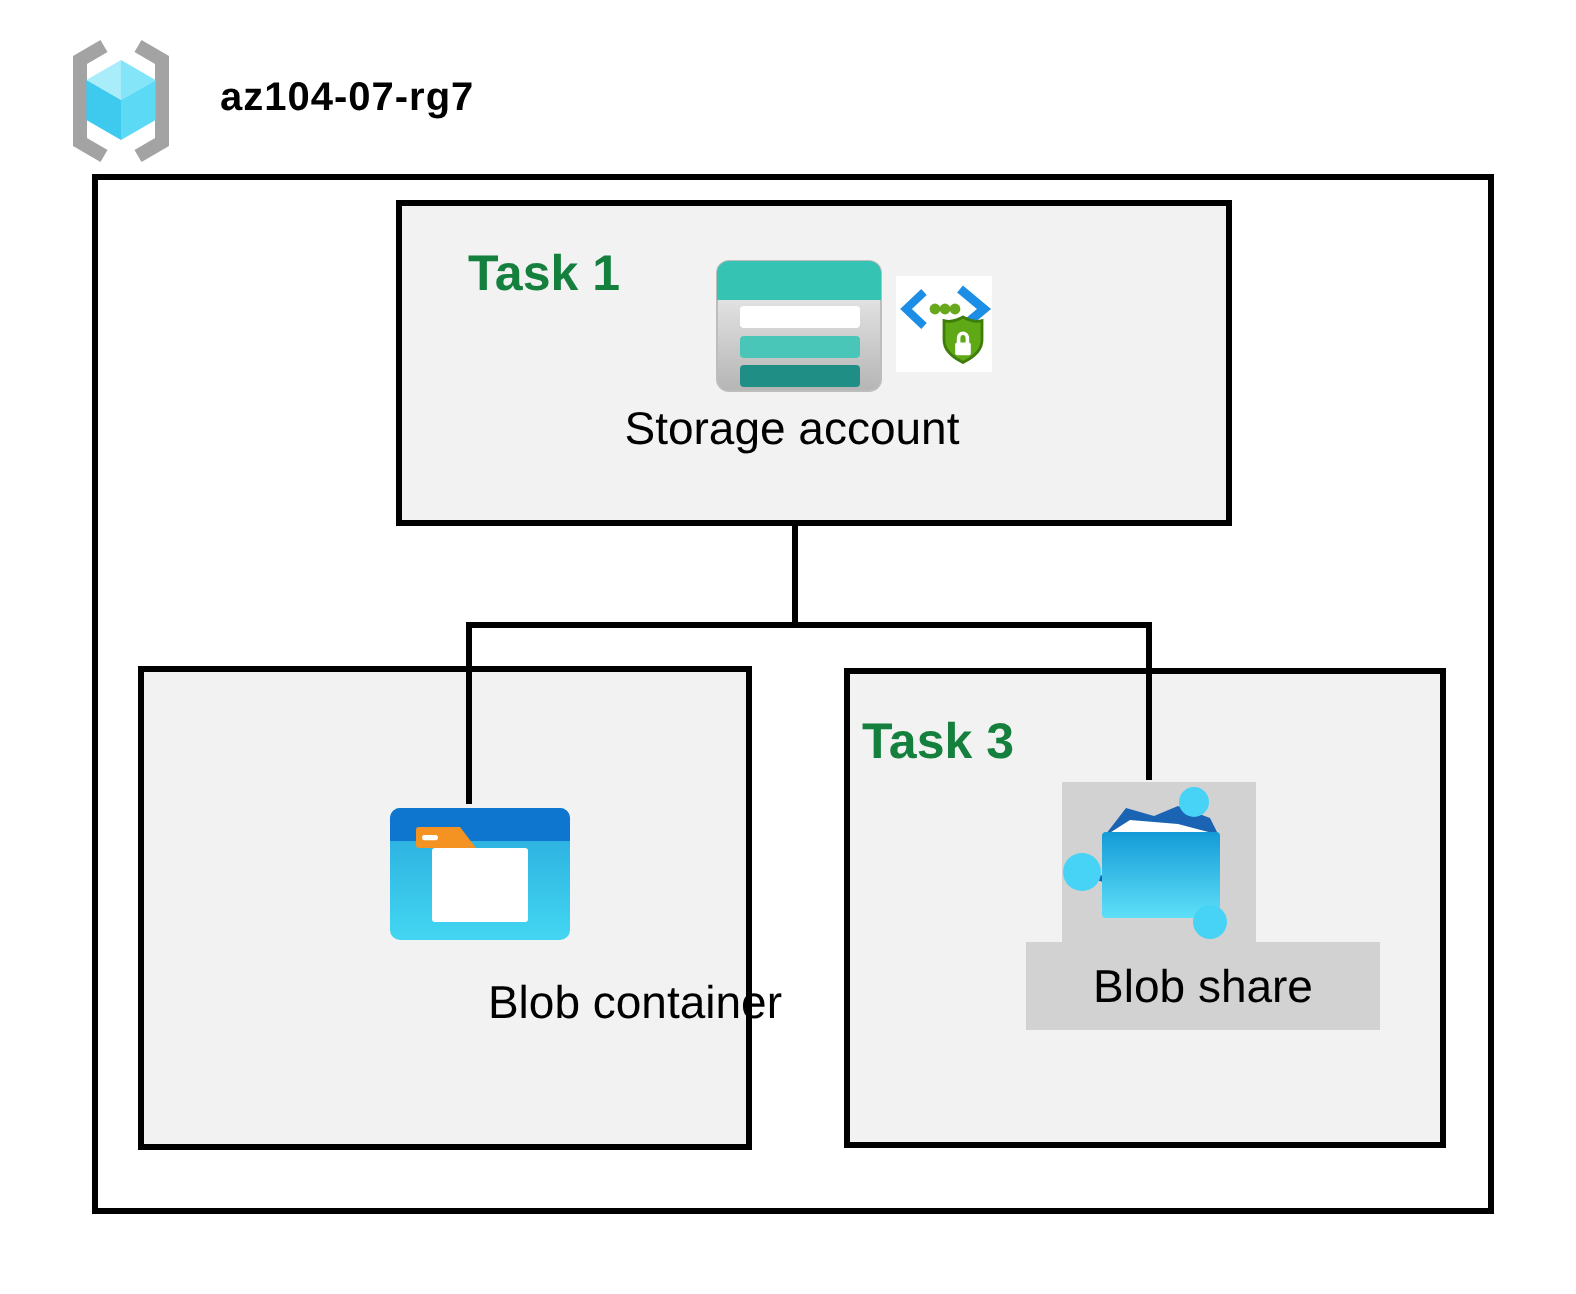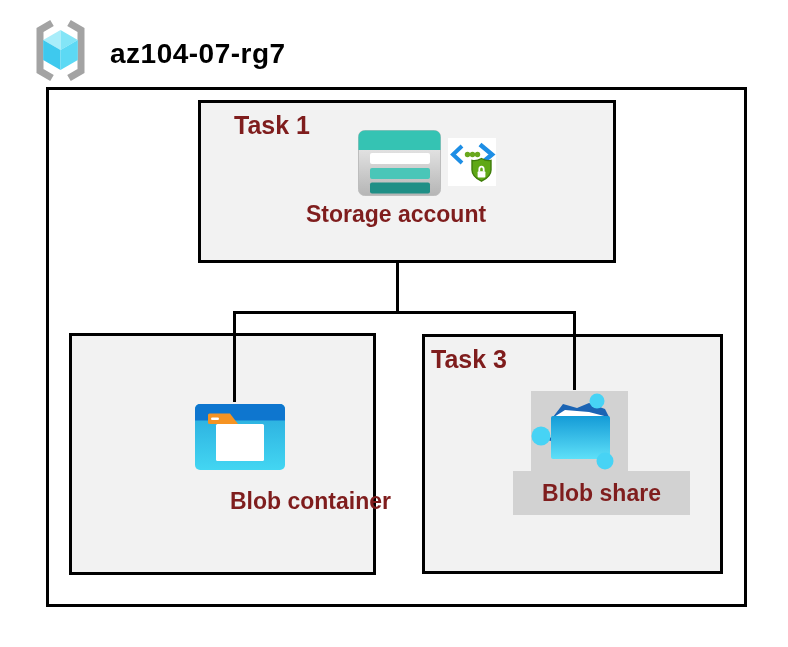--- a/index.html
+++ b/index.html
@@ -3,45 +3,46 @@
 <meta charset="utf-8">
 <style>
   html,body { margin:0; padding:0; background:#ffffff; }
   .canvas {
     position:relative; width:788px; height:647px; background:#ffffff;
     font-family:"Liberation Sans", sans-serif; overflow:hidden;
   }
   
   .rg-icon { position:absolute; left:32px; top:19px; width:57px; height:63px; }
   .rg-title {
-    position:absolute; left:110px; top:38px; font-size:28px; font-weight:bold;
+    position:absolute; left:110px; top:38px; font-size:20px; font-weight:bold;
     color:#000000; letter-spacing:0.5px;
   }
   
   .outer-box {
     position:absolute; left:46px; top:87px; width:701px; height:520px;
     border:3px solid #000000; background:#ffffff; box-sizing:border-box;
   }
   
   .task-box {
     position:absolute; background:#F2F2F2; border:3px solid #000000;
     box-sizing:border-box; z-index:1;
   }
   #task1 { left:198px; top:100px; width:418px; height:163px; }
   #task2 { left:69px;  top:333px; width:307px; height:242px; }
   #task3 { left:422px; top:334px; width:301px; height:240px;padding-left:24px; }
   .task-label {
-    position:absolute; font-size:25px; font-weight:bold; color:#7f1d1d;
+    position:absolute; font-size:25px; font-weight:bold; color:#15803d;
     white-space:nowrap;
+    margin-top:12px;
   }
   #task1 .task-label { left:33px; top:8px; }
   #task2 .task-label { left:19px; top:5px; }
   #task3 .task-label { left:6px;  top:8px; }
   .resource-label {
-    position:absolute; font-size:23px; font-weight:bold; color:#7f1d1d;
+    position:absolute; font-size:23px; font-weight:normal; color:#000000;
     text-align:center; white-space:nowrap;
   }
   #task1 .resource-label { left:0px;  width:390px; top:98px;  }
   #task2 .resource-label { left:19px; width:300px; top:152px;text-align:right; }
   
   .conn { position:absolute; background:#000000; z-index:2; }
   #conn-v1 { left:396px; top:262px; width:3px;   height:52px; }
   #conn-h  { left:233px; top:311px; width:343px; height:3px;  }
   #conn-v2 { left:233px; top:311px; width:3px;   height:91px; }
   #conn-v3 { left:573px; top:311px; width:3px;   height:79px; }

